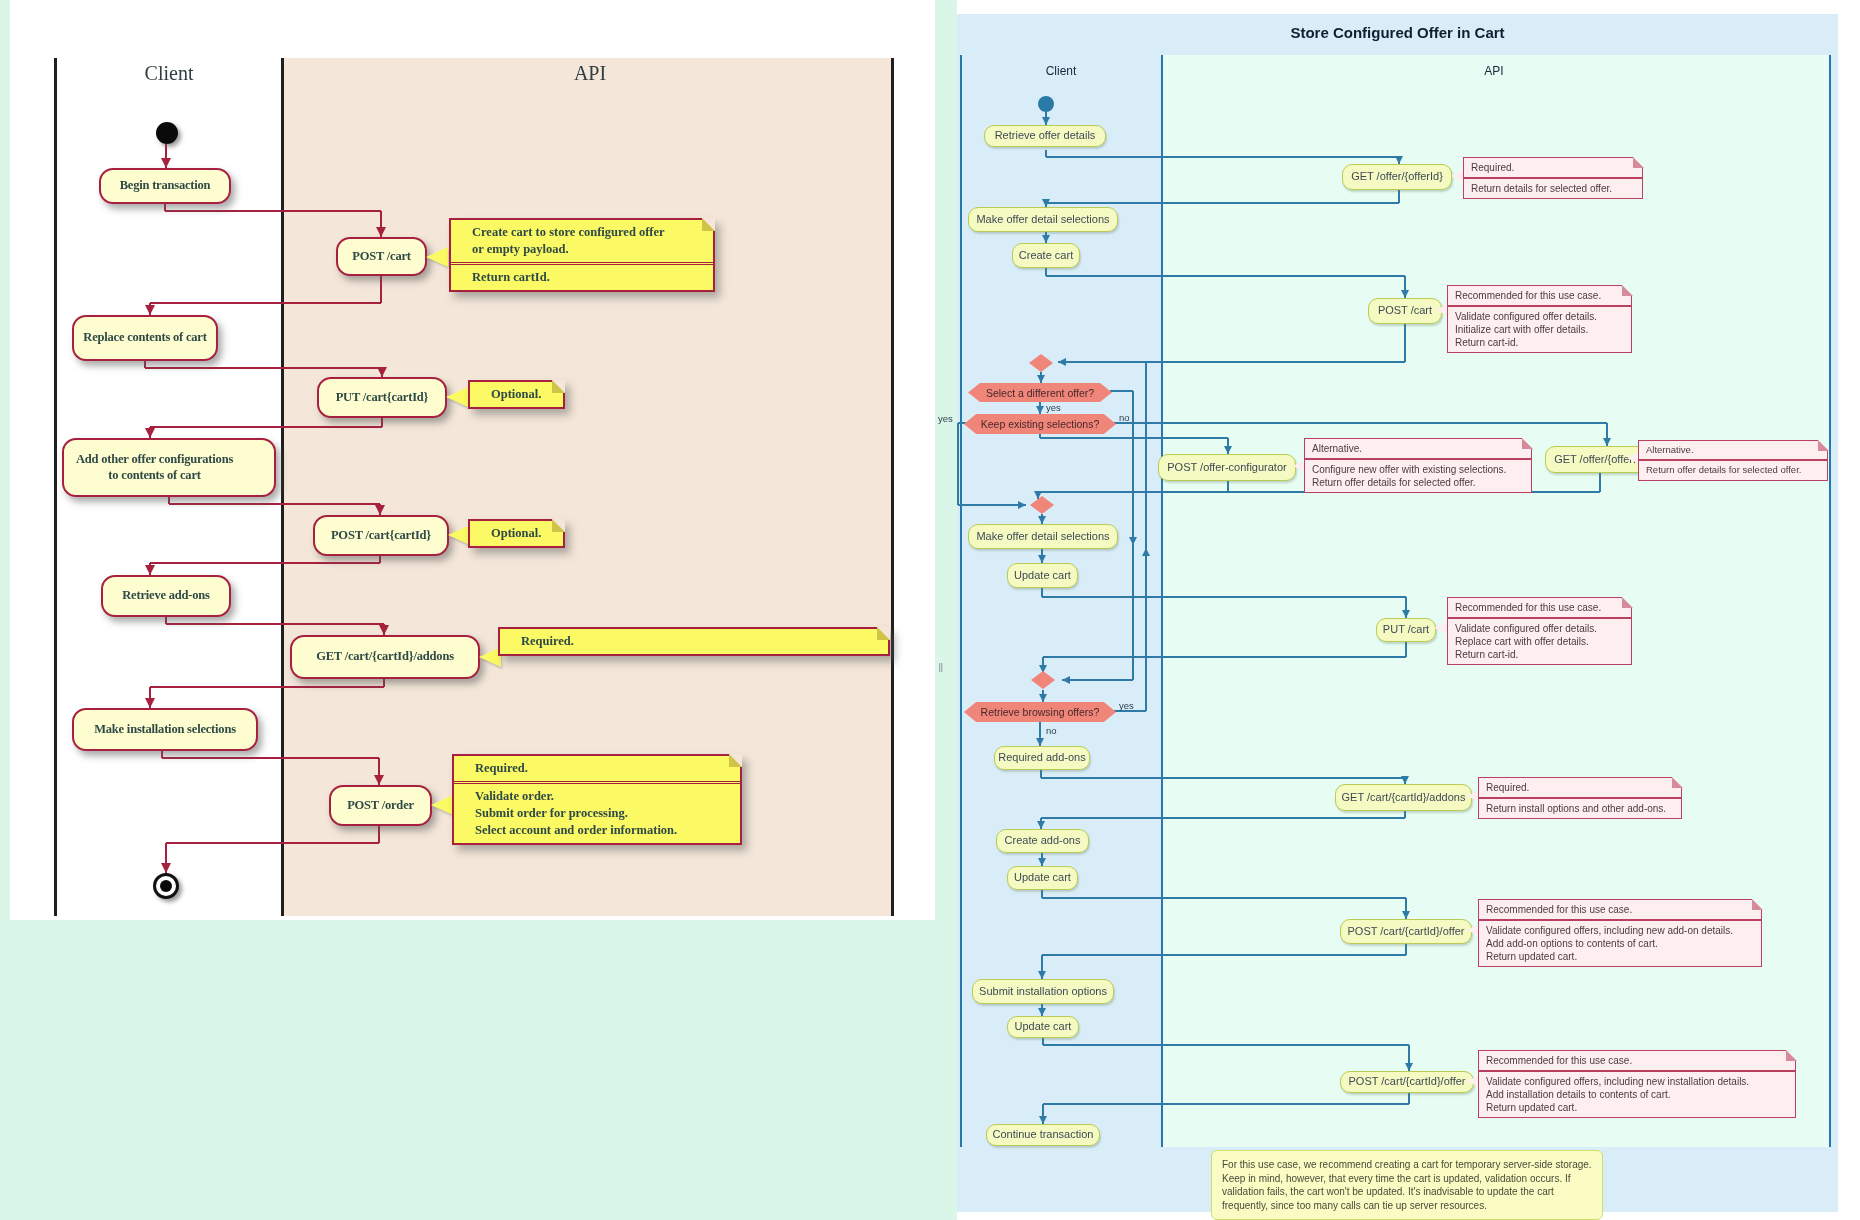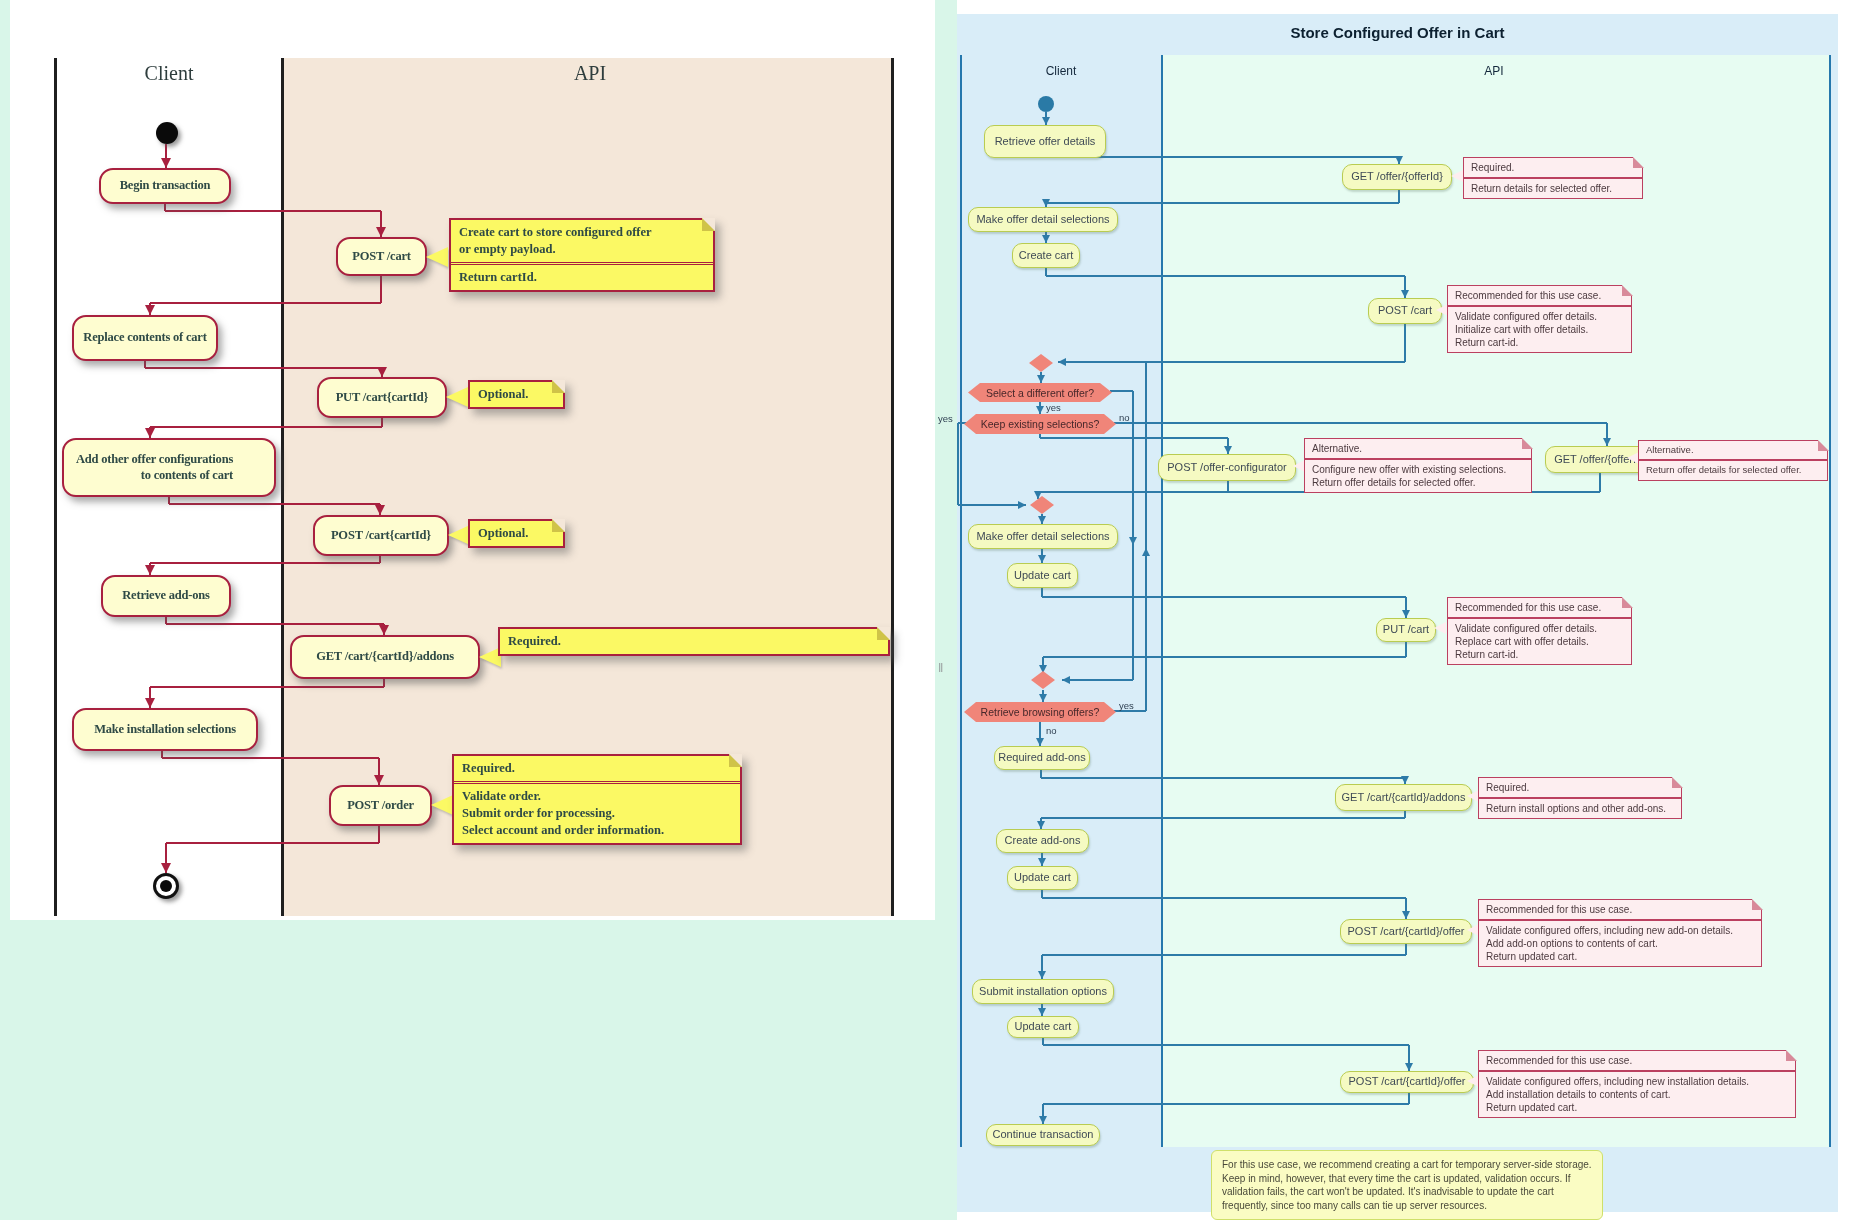--- a/index.html
+++ b/index.html
@@ -16,25 +16,25 @@
   .rapi-lane{left:1162px;top:55px;width:669px;height:1092px;background:#e7fcf2;}
   .rlane-line{width:2px;background:#2577ad;}
 
   
   .lhead{font-family:"Liberation Serif",serif;font-size:20px;color:#2e3d3d;text-align:center;}
   .lact{background:#fefdd0;border:2.5px solid #a8203f;border-radius:14px;
         color:#2f4a46;font-family:"Liberation Serif",serif;font-weight:700;font-size:12.5px;
         display:flex;align-items:center;justify-content:center;text-align:center;
         line-height:1.25;white-space:pre;letter-spacing:-0.2px;
         box-shadow:4px 5px 7px rgba(90,90,90,.5);padding:2px 4px;}
-  .lact.ta-l{justify-content:flex-start;text-align:right;padding-left:12px;}
+  .lact.ta-l{justify-content:flex-start;text-align:center;padding-left:12px;}
   .lnote{background:#fbf964;border:2px solid #a8203f;color:#2f4a46;
          font-family:"Liberation Serif",serif;font-weight:700;font-size:12.5px;
          box-shadow:5px 6px 8px rgba(90,90,90,.45);}
-  .lnote .sec{padding:4px 8px;line-height:1.35;white-space:pre;overflow:hidden;}
+  .lnote .sec{padding:4px 21px;line-height:1.35;white-space:pre;overflow:hidden;}
   .lnote .sec + .sec{border-top:3px double #a8203f;}
   .lfold{width:0;height:0;border-top:13px solid #f4e7d9;border-left:13px solid #cfc348;right:-2px;top:-2px;}
   .lwedge{width:0;height:0;border-top:10px solid transparent;border-bottom:10px solid transparent;
           border-right:22px solid #fbf964;filter:drop-shadow(1px 2px 1px rgba(120,120,120,.4));}
   .lstart{width:22px;height:22px;border-radius:50%;background:#0a0a0a;box-shadow:3px 3px 4px rgba(90,90,90,.6);}
   .lend-outer{width:26px;height:26px;border-radius:50%;background:#ffffff;border:3px solid #111;
               box-shadow:3px 3px 4px rgba(90,90,90,.6);display:flex;align-items:center;justify-content:center;}
   .lend-inner{width:12px;height:12px;border-radius:50%;background:#0a0a0a;}
 
   
@@ -276,21 +276,21 @@
     </div>
 
     <div class="abs handle" style="left:938px;top:660px;">‖</div>
 
     <div class="abs rtitle">Store Configured Offer in Cart</div>
     <div class="abs rhead" style="left:1021px;top:64px;width:80px;">Client</div>
     <div class="abs rhead" style="left:1454px;top:64px;width:80px;">API</div>
 
     <div class="abs rstart" style="left:1038px;top:96px;"></div>
 
-    <div class="abs ract" style="left:984px;top:125px;width:122px;height:33px;">Retrieve offer details</div>
+    <div class="abs ract" style="left:984px;top:125px;width:122px;height:22px;">Retrieve offer details</div>
     <div class="abs ract" style="left:1342px;top:164px;width:110px;height:26px;">GET /offer/{offerId}</div>
     <div class="abs ract" style="left:968px;top:207px;width:150px;height:25px;">Make offer detail selections</div>
     <div class="abs ract" style="left:1012px;top:243px;width:68px;height:25px;">Create cart</div>
     <div class="abs ract" style="left:1368px;top:298px;width:74px;height:26px;">POST /cart</div>
 
     <div class="abs rdia" style="left:1029px;top:354px;"></div>
     <div class="abs rhex" style="left:968px;top:383px;width:144px;height:19px;">Select a different offer?</div>
     <div class="abs blabel" style="left:1046px;top:402px;">yes</div>
     <div class="abs rhex" style="left:964px;top:414px;width:152px;height:20px;">Keep existing selections?</div>
     <div class="abs blabel" style="left:938px;top:413px;">yes</div>

